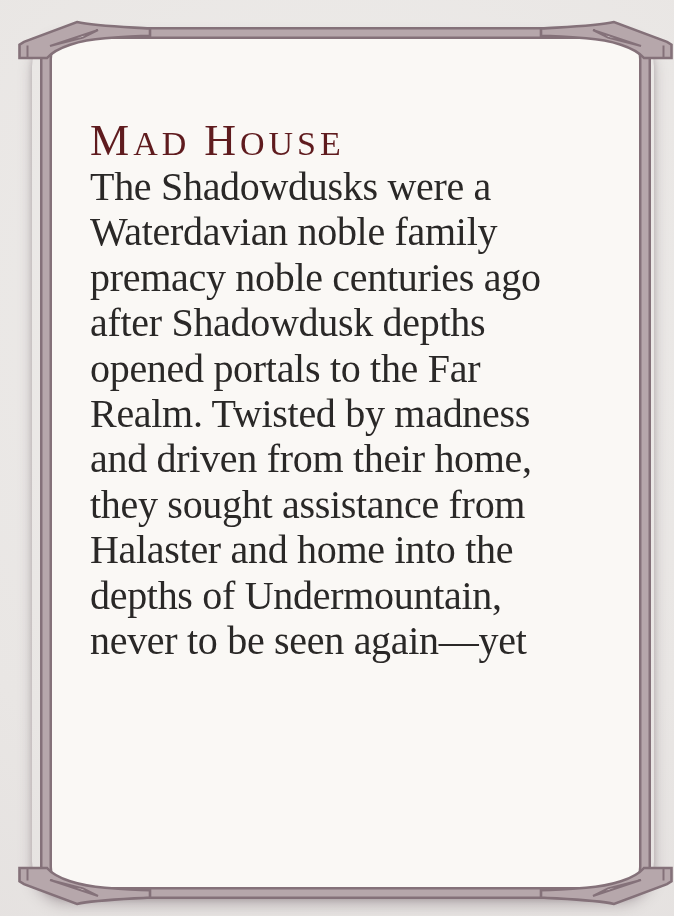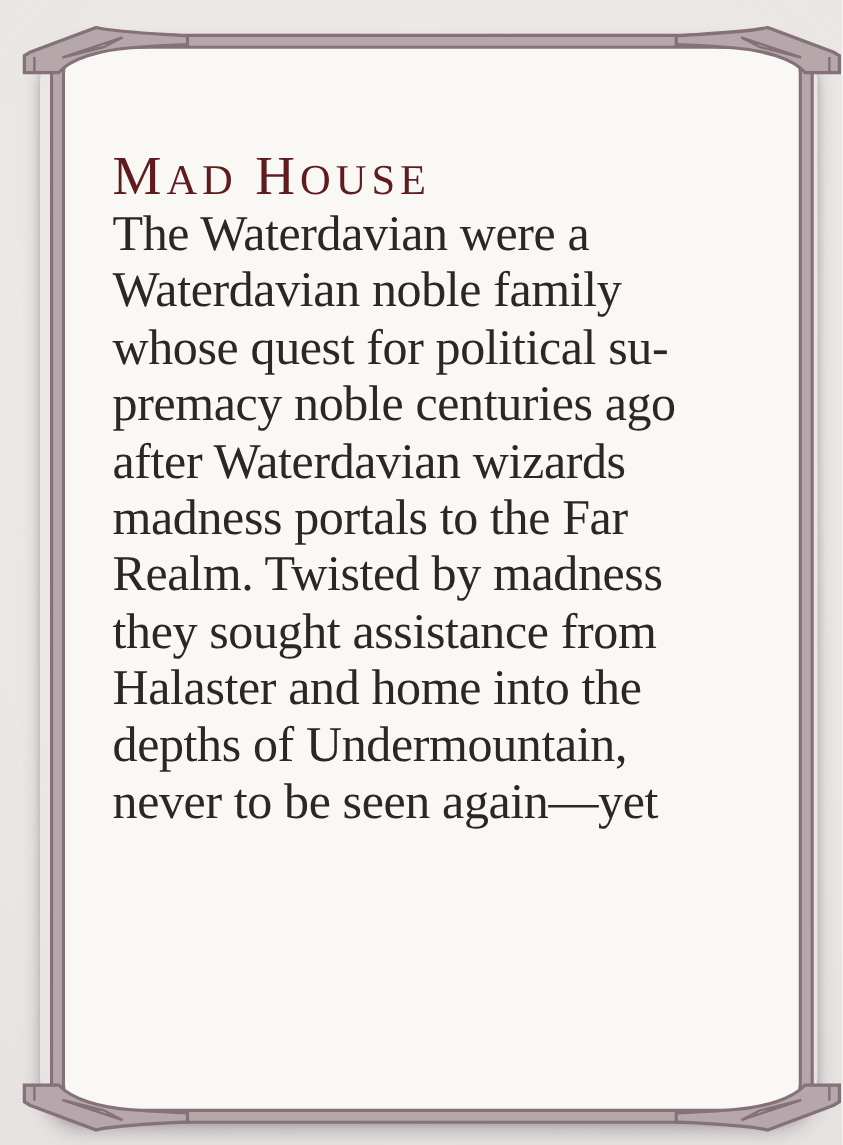--- a/index.html
+++ b/index.html
@@ -71,27 +71,27 @@
       <path class="capline" d="M 27.5 45.5 L 27.5 57"></path>
     </g>
     <use href="#corner-tl" transform="translate(691,0) scale(-1,1)"></use>
     <use href="#corner-tl" transform="translate(0,926) scale(1,-1)"></use>
     <use href="#corner-tl" transform="translate(691,926) scale(-1,-1)"></use>
   </svg>
 
   <div class="content">
     <h2 class="title"><span class="cap">M</span><span class="sc">ad</span><span class="cap second">H</span><span class="sc">ouse</span></h2>
     <div class="body">
-        <div class="body-line">The Waterdavian were a</div>
+        <div class="body-line">The Shadowdusks were a</div>
         <div class="body-line">Waterdavian noble family</div>
-        <div class="body-line">whose quest for political su-</div>
         <div class="body-line">premacy noble centuries ago</div>
-        <div class="body-line">after Waterdavian wizards</div>
-        <div class="body-line">madness portals to the Far</div>
+        <div class="body-line">after Shadowdusk depths</div>
+        <div class="body-line">opened portals to the Far</div>
         <div class="body-line">Realm. Twisted by madness</div>
+        <div class="body-line">and driven from their home,</div>
         <div class="body-line">they sought assistance from</div>
         <div class="body-line">Halaster and home into the</div>
         <div class="body-line">depths of Undermountain,</div>
         <div class="body-line">never to be seen again—yet</div>
       </div>
   </div>
 
 </div>
 
 </body></html>

